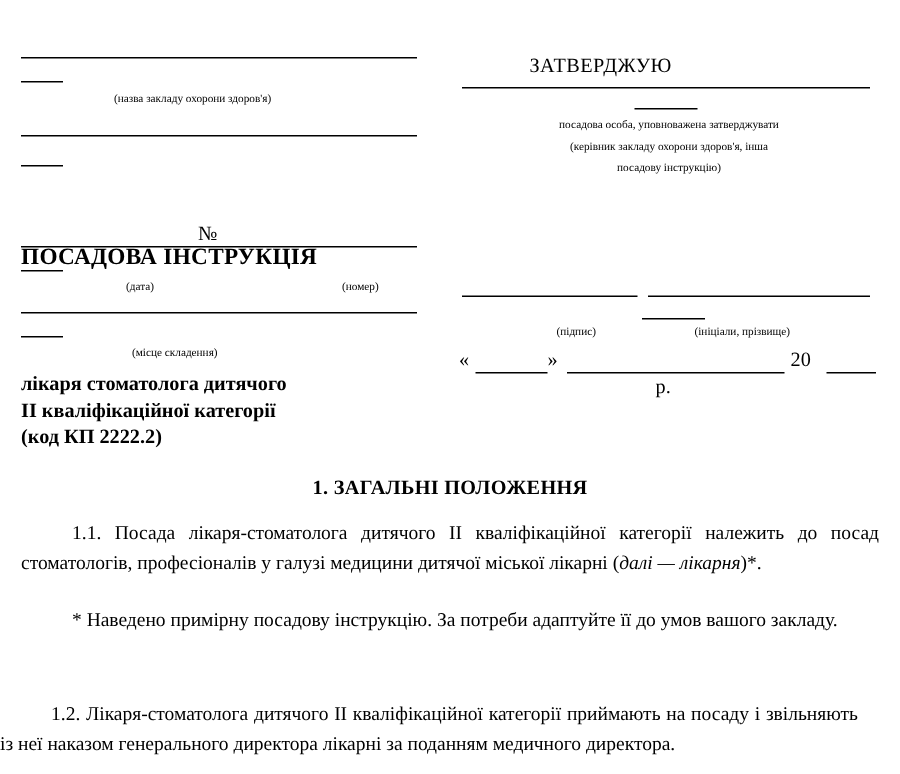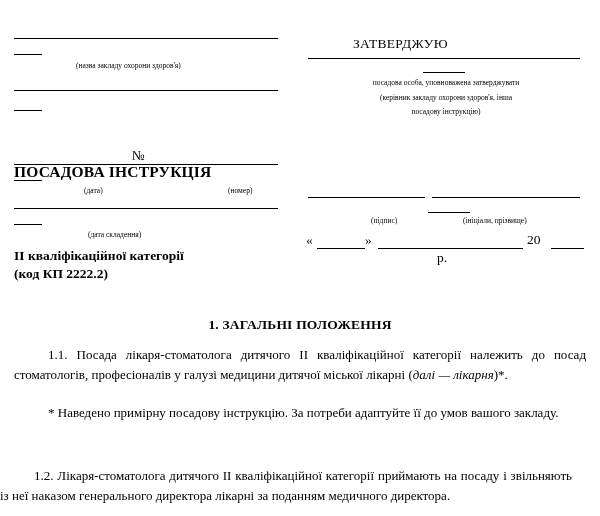--- a/index.html
+++ b/index.html
@@ -146,21 +146,21 @@
 
   <div class="rule" style="left:14px; top:164px; width:264px;"></div>
   <div class="numero" style="left:131px; top:148px;">№</div>
 
   <div class="rule" style="left:14px; top:180px; width:28px;"></div>
   <div class="caption" style="left:40px; top:187px;padding-left:44px;">(дата)</div>
   <div class="caption" style="left:228px; top:187px;">(номер)</div>
 
   <div class="rule" style="left:14px; top:208px; width:264px;"></div>
   <div class="rule" style="left:14px; top:224px; width:28px;"></div>
-  <div class="caption" style="left:88px; top:231px;">(дата складення)</div>
+  <div class="caption" style="left:88px; top:231px;">(місце складення)</div>
 
   <div class="rule" style="left:308px; top:197px; width:117px;"></div>
   <div class="rule" style="left:432px; top:197px; width:148px;"></div>
   <div class="rule" style="left:428px; top:212px; width:42px;"></div>
 
   <div class="caption" style="left:340px; top:217px;padding-left:31px;">(підпис)</div>
   <div class="caption" style="left:463px; top:217px;">(ініціали, прізвище)</div>
 
   <div class="dateline" style="left:306px; top:232px;">
     <span>«</span>
@@ -168,20 +168,21 @@
   <div class="rule-thin" style="left:317px; top:248px; width:48px;"></div>
   <div class="dateline" style="left:365px; top:232px;">
     <span>»</span>
   </div>
   <div class="rule-thin" style="left:378px; top:248px; width:145px;"></div>
   <div class="dateline" style="left:527px; top:232px;">20</div>
   <div class="rule-thin" style="left:551px; top:248px; width:33px;"></div>
   <div class="year-p" style="left:437px; top:250px;">р.</div>
 
   <div class="job-title" style="left:14px; top:247px;">
+    <div>лікаря стоматолога дитячого</div>
     <div>ІІ кваліфікаційної категорії</div>
     <div>(код КП 2222.2)</div>
   </div>
 
   <div class="section-heading" style="left:0; top:317px;">1. ЗАГАЛЬНІ ПОЛОЖЕННЯ</div>
 
   <div class="para" style="left:14px; top:345px; width:572px;">
     <span>1.1. Посада лікаря-стоматолога дитячого ІІ кваліфікаційної категорії належить до посад стоматологів, професіоналів у галузі медицини дитячої міської лікарні (</span><i>далі — лікарня</i><span>)*.</span>
   </div>
 

